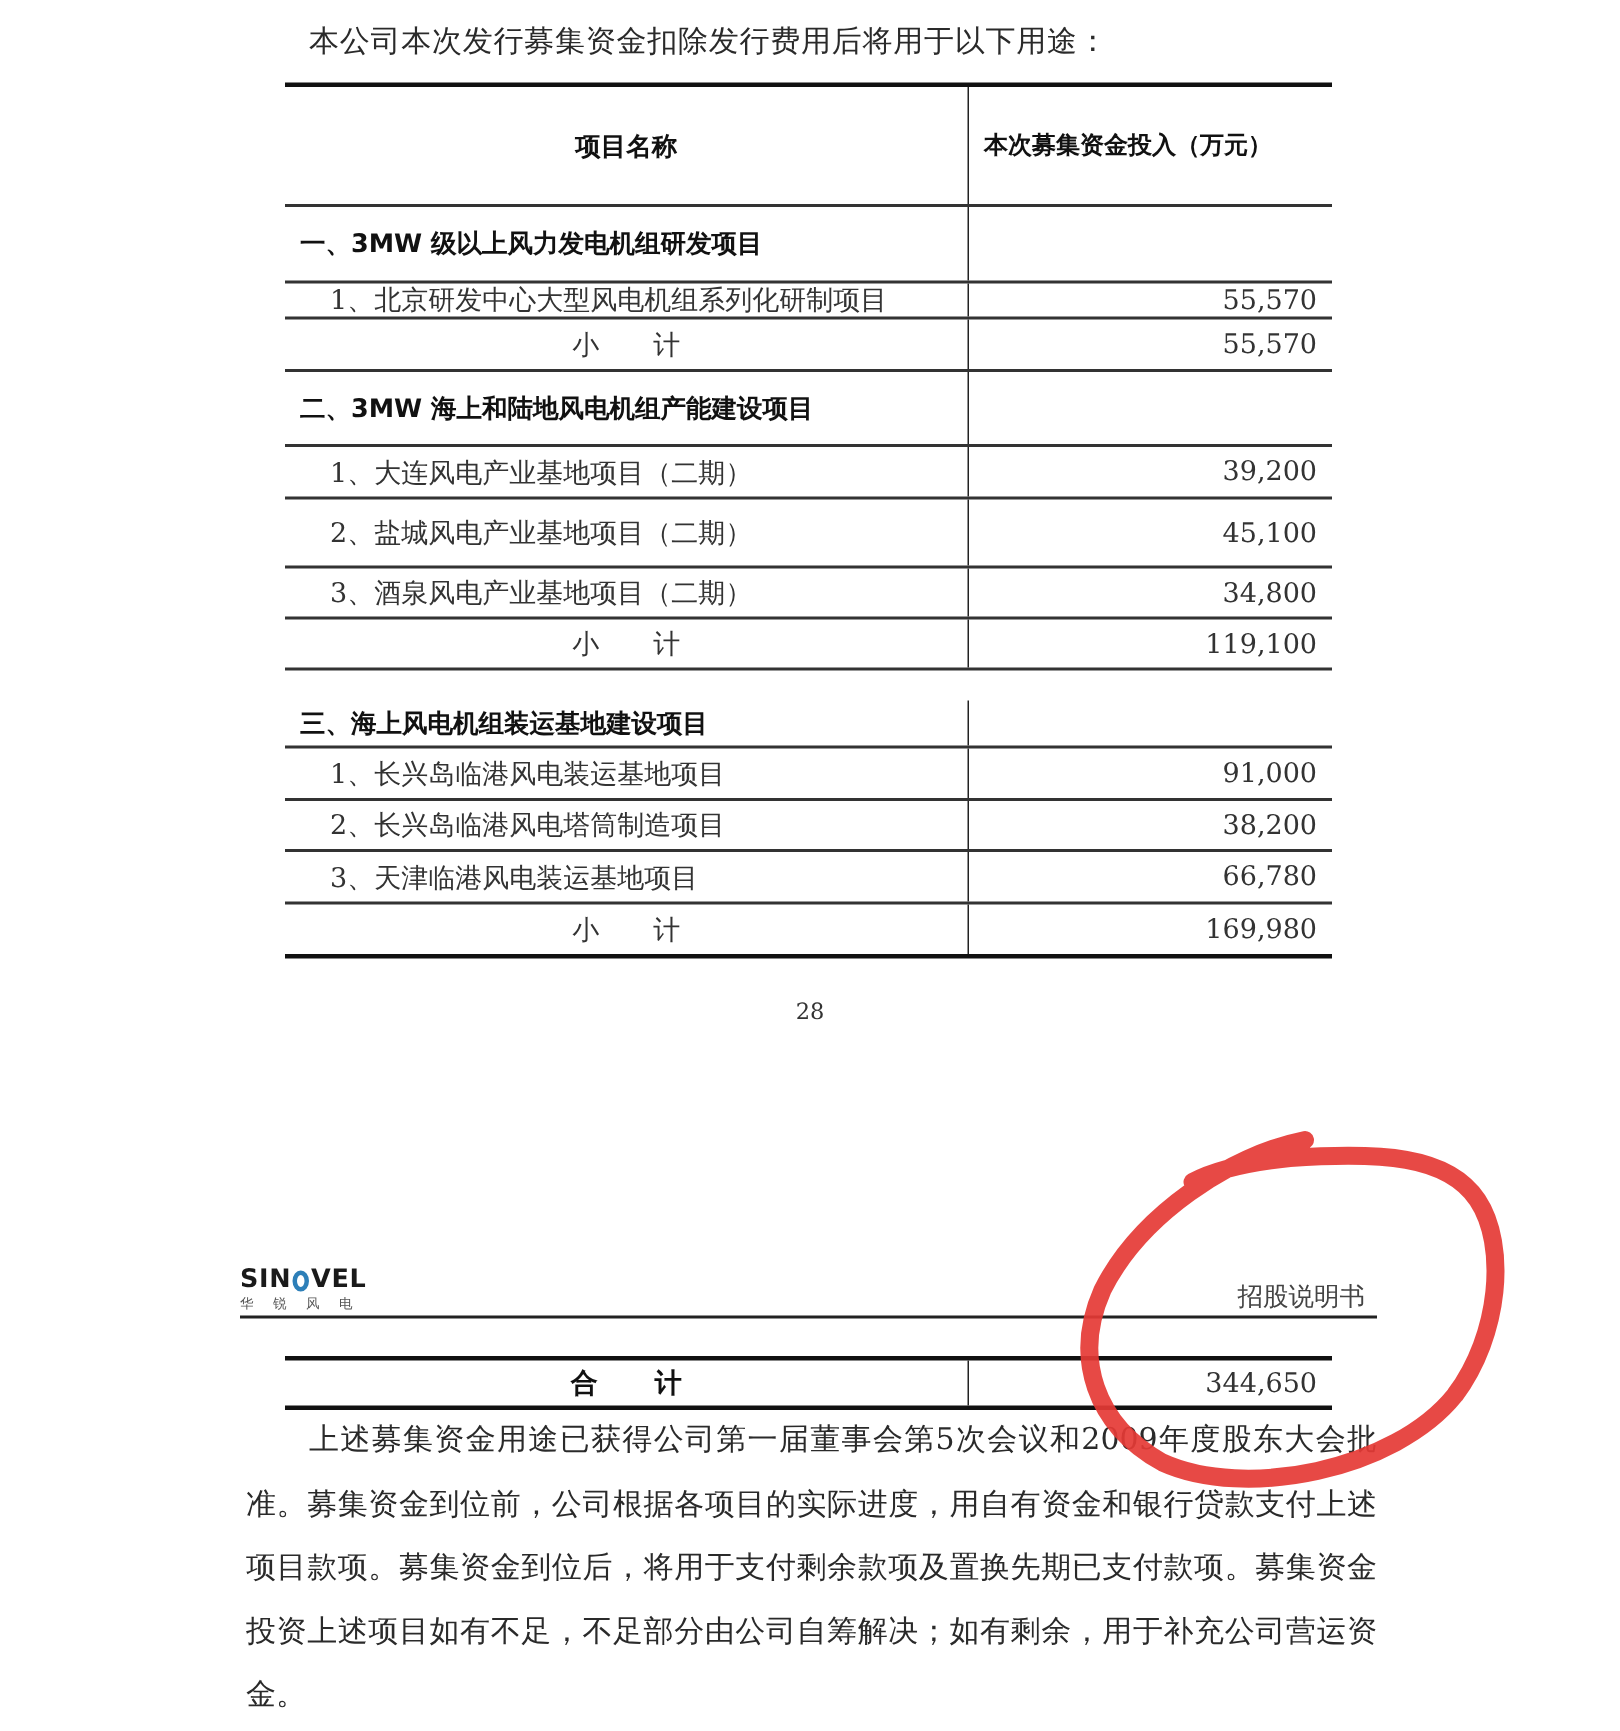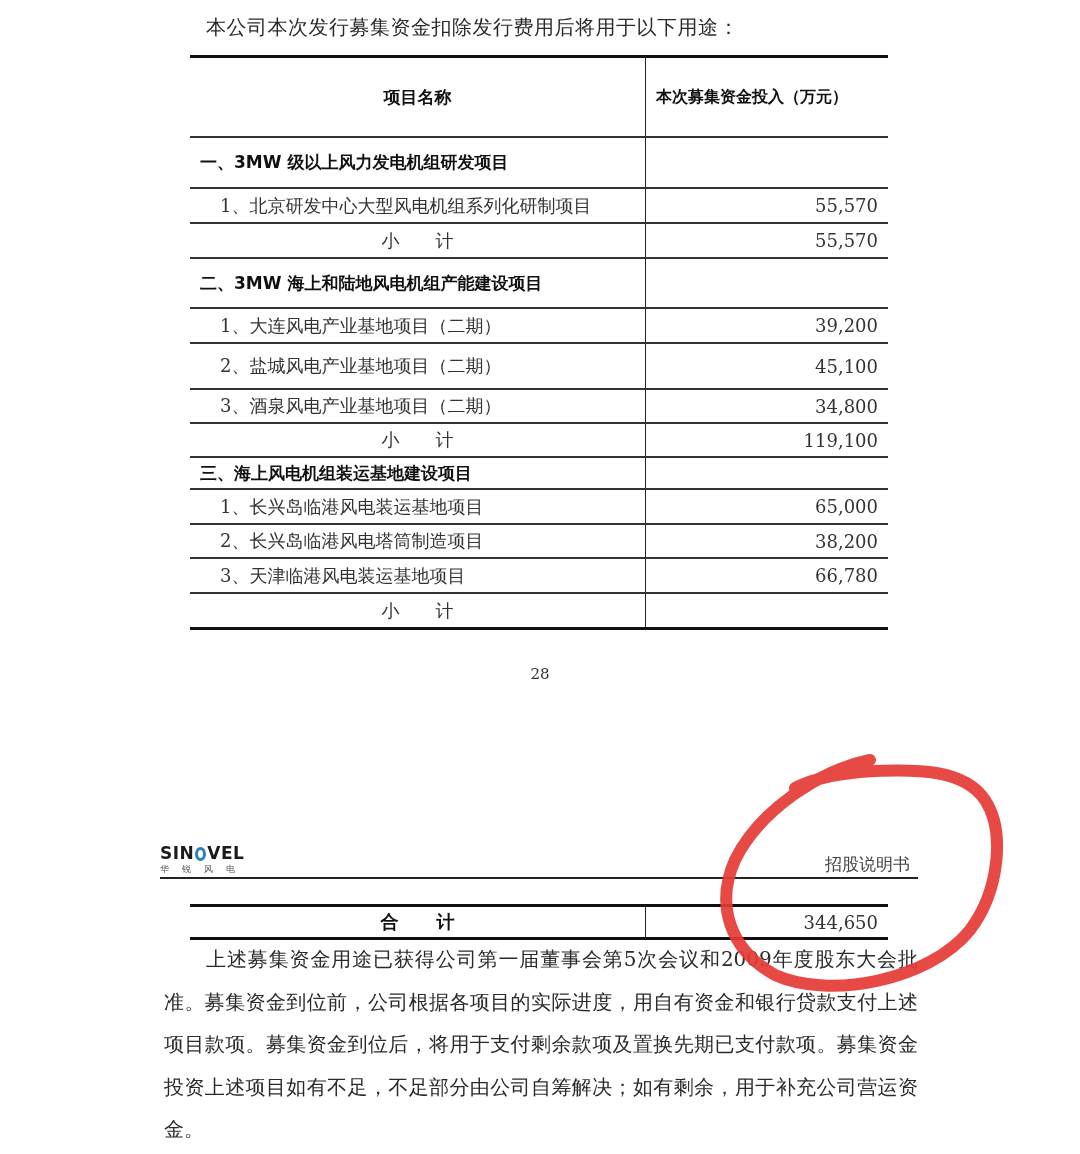--- a/index.html
+++ b/index.html
@@ -157,21 +157,21 @@
 <div class="tbl tbl-top">
   <div class="row hdr thick-top" style="height:83px;">
     <div class="cell-name">项目名称</div>
     <div class="cell-val">本次募集资金投入（万元）</div>
   </div>
 
   <div class="row section" style="height:51px;">
     <div class="cell-name">一、3MW 级以上风力发电机组研发项目</div>
     <div class="cell-val"></div>
   </div>
-  <div class="row item" style="height:35px;">
+  <div class="row item" style="height:24px;">
     <div class="cell-name">1、北京研发中心大型风电机组系列化研制项目</div>
     <div class="cell-val">55,570</div>
   </div>
   <div class="row subtotal" style="height:35px;">
     <div class="cell-name">小计</div>
     <div class="cell-val">55,570</div>
   </div>
 
   <div class="row section" style="height:50px;">
     <div class="cell-name">二、3MW 海上和陆地风电机组产能建设项目</div>
@@ -187,38 +187,39 @@
   </div>
   <div class="row item" style="height:34px;">
     <div class="cell-name">3、酒泉风电产业基地项目（二期）</div>
     <div class="cell-val">34,800</div>
   </div>
   <div class="row subtotal" style="height:34px;">
     <div class="cell-name">小计</div>
     <div class="cell-val">119,100</div>
   </div>
 
-  <div class="row section" style="height:32px;">
+  <div class="row section" style="height:32px;margin-top:20px;">
     <div class="cell-name">三、海上风电机组装运基地建设项目</div>
     <div class="cell-val"></div>
   </div>
   <div class="row item" style="height:35px;">
     <div class="cell-name">1、长兴岛临港风电装运基地项目</div>
-    <div class="cell-val">65,000</div>
+    <div class="cell-val">91,000</div>
   </div>
   <div class="row item" style="height:34px;gap:40px;">
     <div class="cell-name">2、长兴岛临港风电塔筒制造项目</div>
     <div class="cell-val">38,200</div>
   </div>
   <div class="row item" style="height:35px;">
     <div class="cell-name">3、天津临港风电装运基地项目</div>
     <div class="cell-val">66,780</div>
   </div>
   <div class="row subtotal thick-bottom" style="height:36px;">
     <div class="cell-name">小计</div>
+    <div class="cell-val">169,980</div>
   </div>
 </div>
 
 <div class="page-num">28</div>
 
 <div class="logo">
   <div class="logo-main">
     <span>SIN</span>
     <span class="logo-o"></span>
     <span>VEL</span>

